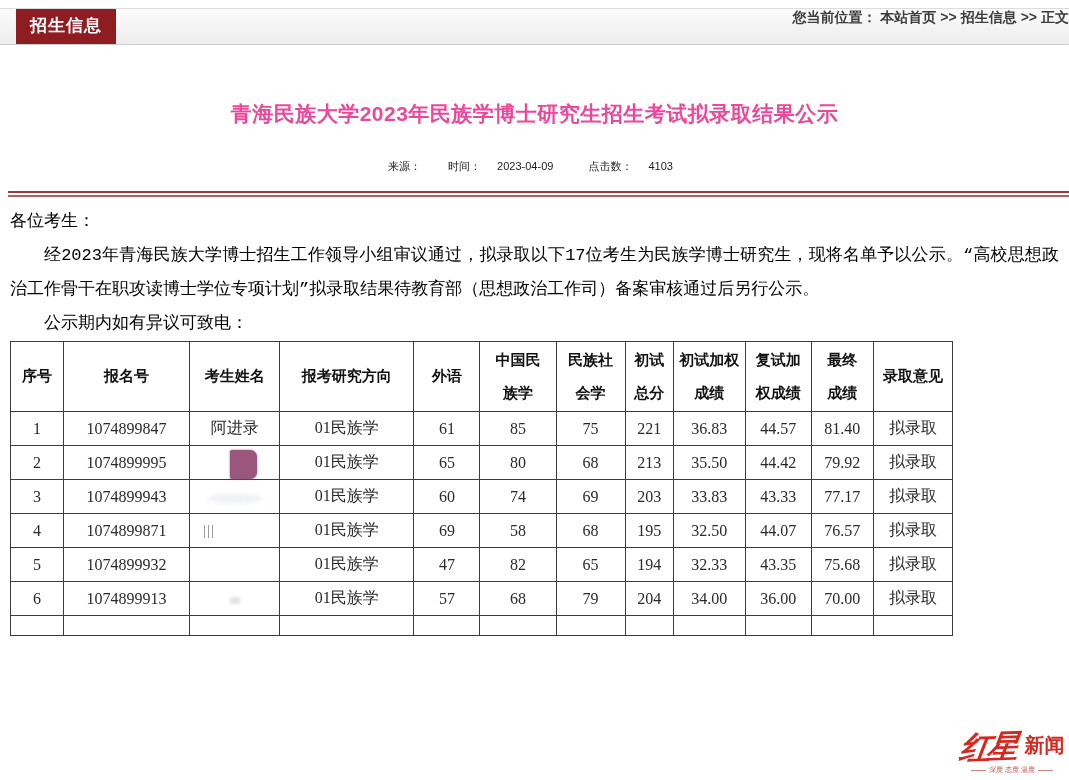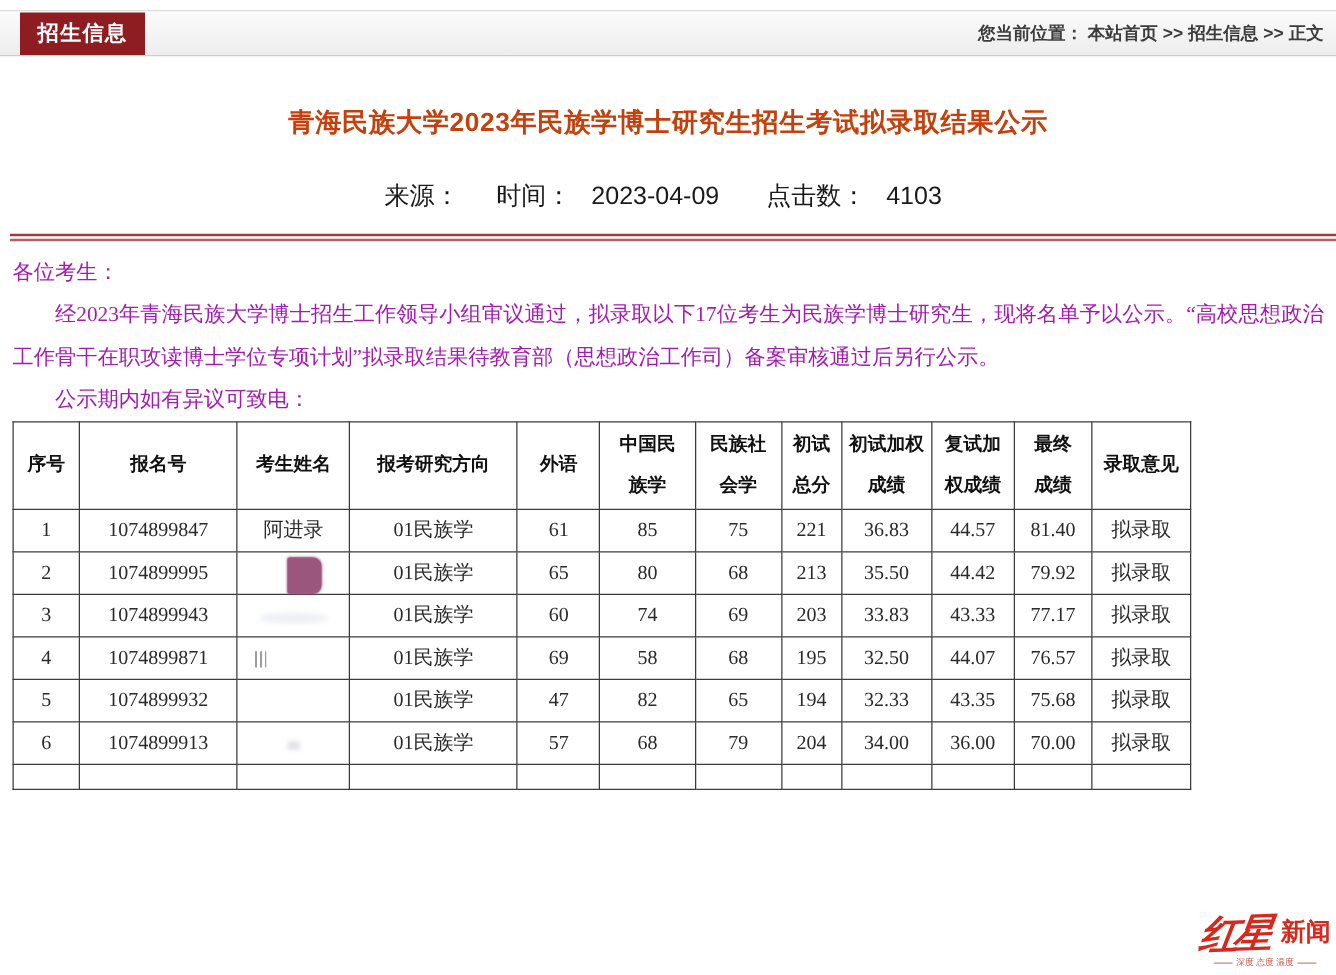--- a/index.html
+++ b/index.html
@@ -6,53 +6,53 @@
   body {
     width:1069px; height:780px; overflow:hidden; background:#fff;
     font-family:"Liberation Sans", sans-serif; position:relative;
   }
 
   
   .topbar {
     position:absolute; top:8px; left:0; right:0; height:37px;
     background:linear-gradient(#fbfbfb, #ededed);
     border-top:1px solid #dcdcdc; border-bottom:1px solid #cccccc;
-    display:flex; align-items:center; justify-content:space-between;
+    display:flex; justify-content:space-between;
     box-sizing:border-box;
   }
   .section-badge {
     margin-left:16px; background:#8e1d22; color:#fff;
     font-weight:bold; font-size:17px; line-height:1;
     padding:8px 14px 9px; letter-spacing:1px;
   }
   .breadcrumb {
-    margin-right:10px; font-size:14px; color:#3c3c3c; font-weight:bold;
+    font-size:14px; color:#3c3c3c; font-weight:bold;
     white-space:nowrap;
   }
   .breadcrumb .crumb { color:#3c3c3c; cursor:pointer; }
   .breadcrumb .sep { margin:0 4px; color:#3c3c3c; }
 
   
   .content { padding-top:84px; }
   .article-title {
-    margin:0; text-align:center; font-size:21px; font-weight:bold;
-    color:#c2410c; letter-spacing:0.5px;
+    margin:16px; text-align:center; font-size:21px; font-weight:bold;
+    color:#ec4899; letter-spacing:0.5px;
   }
   .meta-line {
-    margin-top:31px; text-align:center; font-size:20px; color:#1a1a1a;
+    margin-top:31px; text-align:center; font-size:11px; color:#1a1a1a;
   }
   .meta-line span { margin:0 8px; }
   .separator {
     margin:17px 0 8px 8px; height:2px;
     border-top:2px solid #9c3a3e; border-bottom:2px solid #b06064;
   }
 
   .body-text {
-    font-family:Liberation Serif, serif;
-    font-size:17px; color:#a21caf; line-height:2.0;
+    font-family:Liberation Mono, monospace;
+    font-size:17px; color:#000000; line-height:2.0;
     margin:0 10px; text-align:justify;
   }
   .body-text p { margin:0; }
   .body-text p.indent { text-indent:2em; }
 
   
   .table-title {
     margin:29px 0 12px 10px; width:943px; text-align:center;
     font-family:"Liberation Serif","DejaVu Serif",serif;
     font-size:22px; font-weight:bold; color:#111; letter-spacing:1px;

